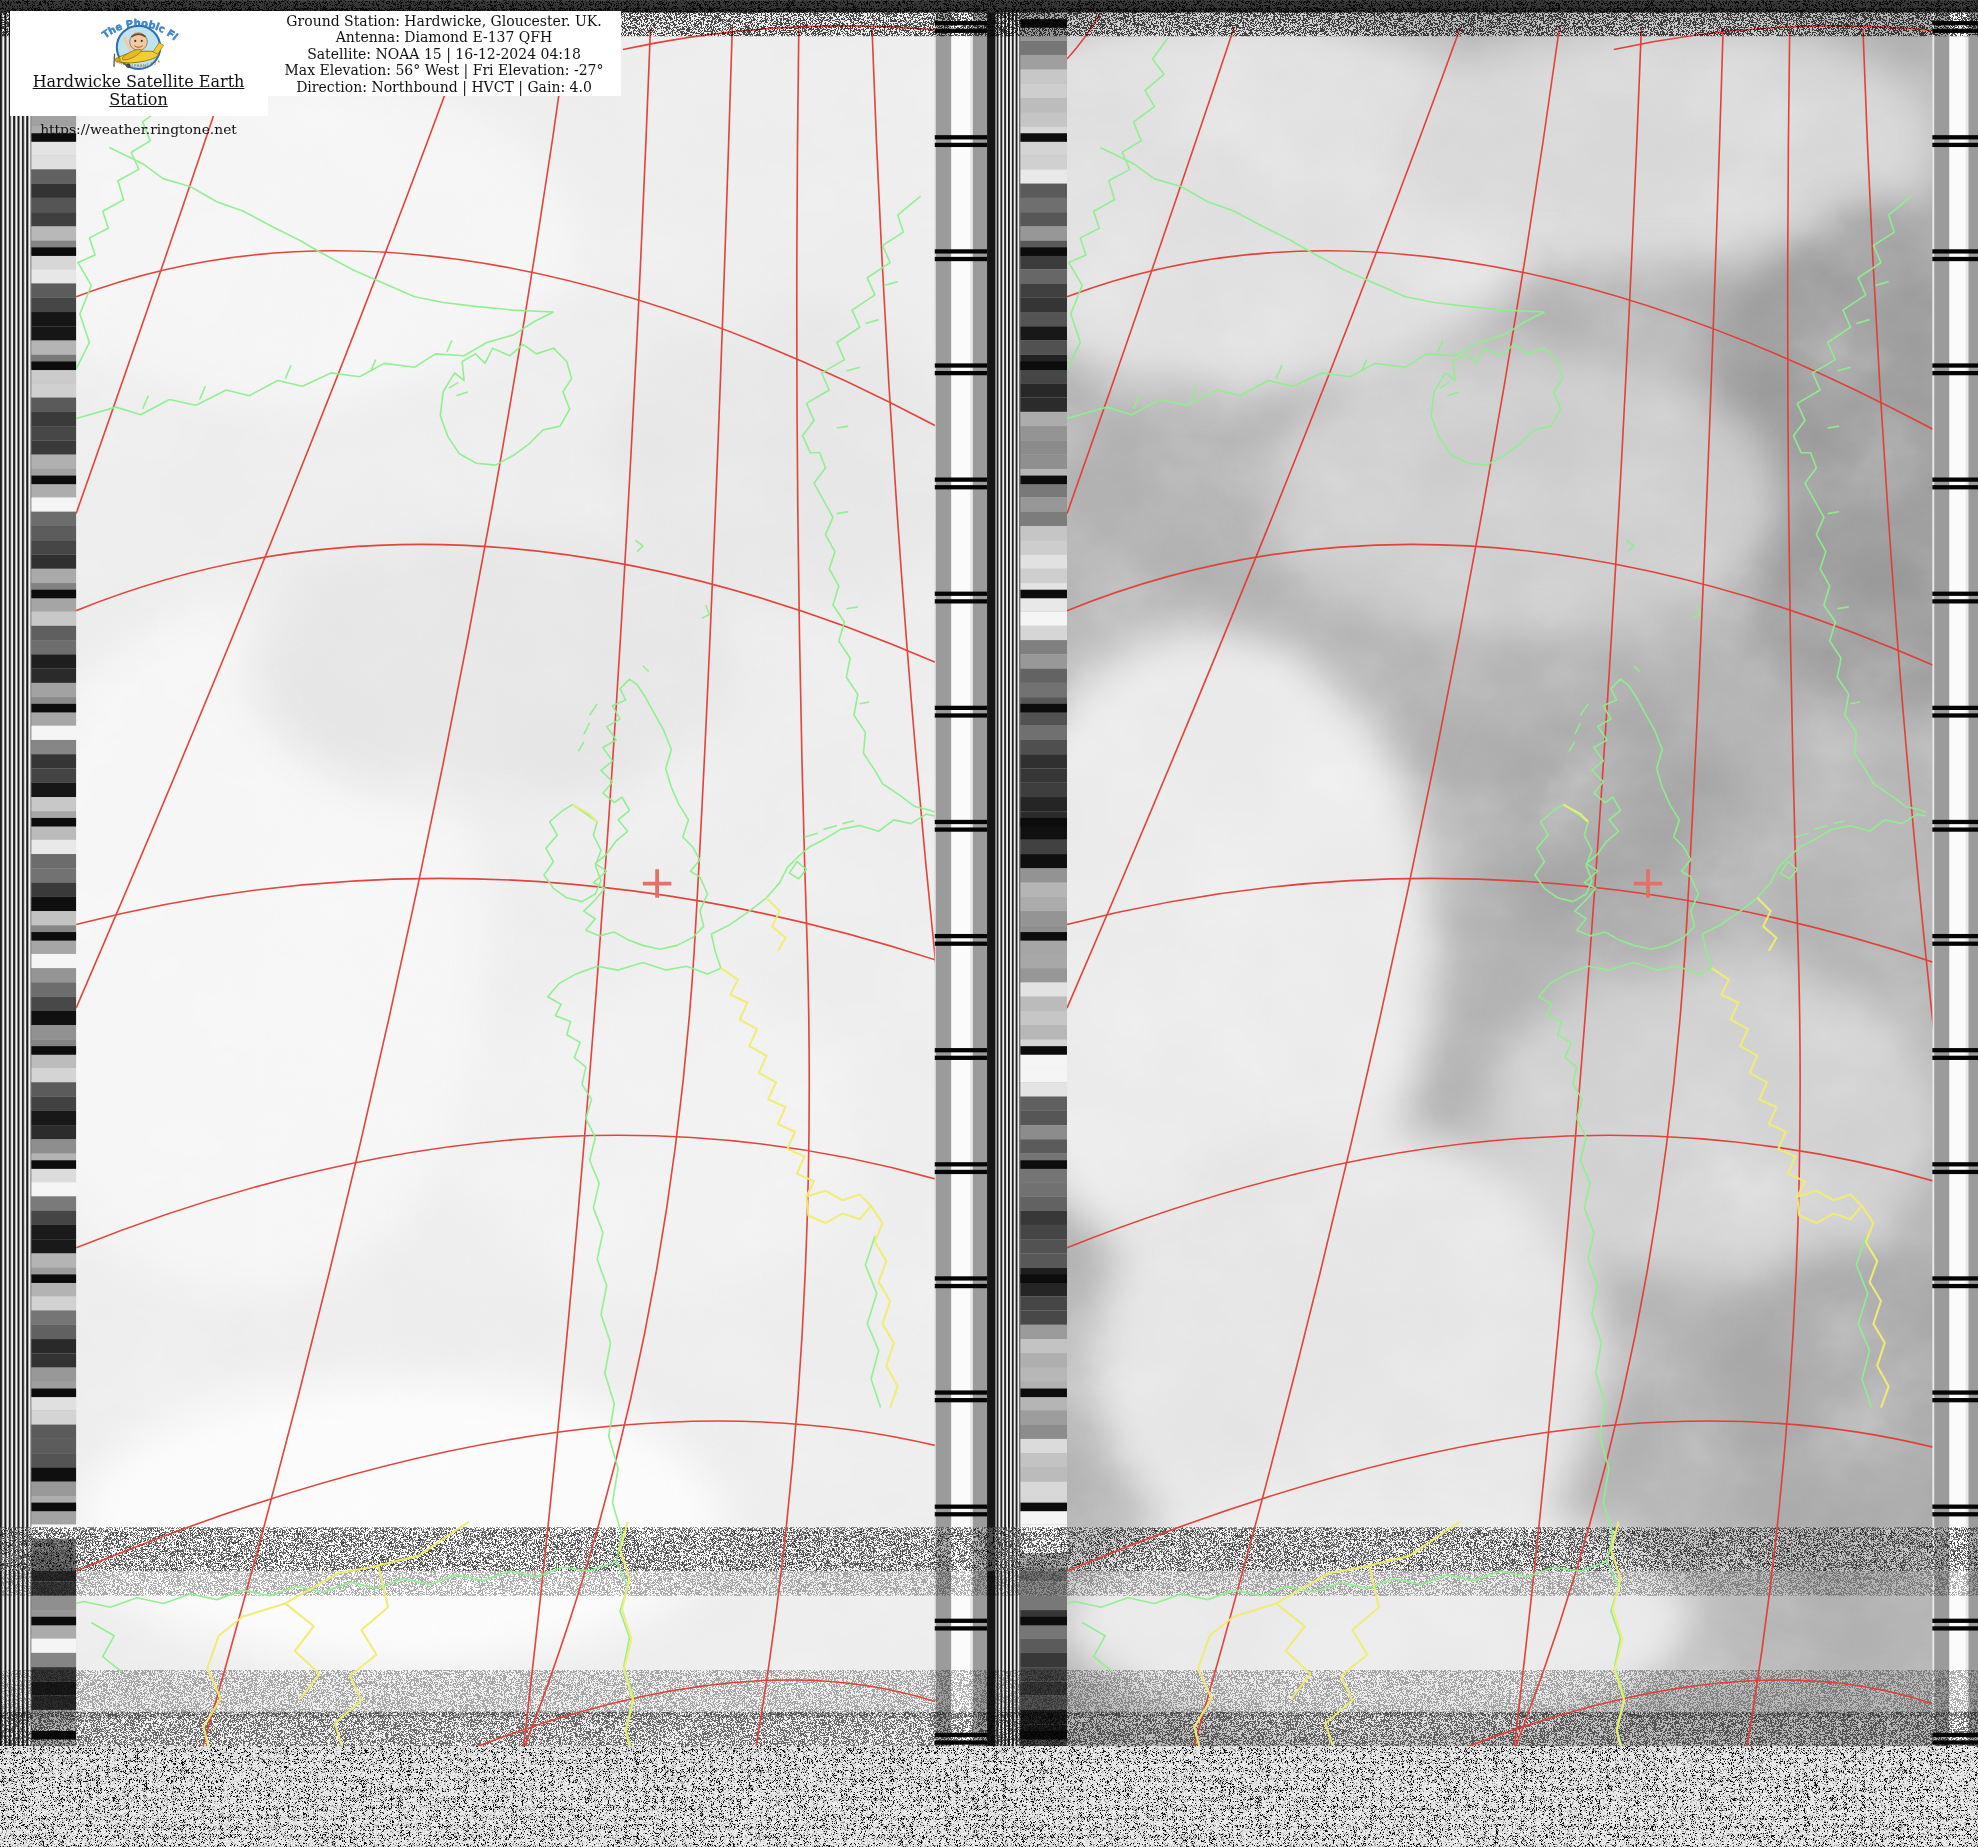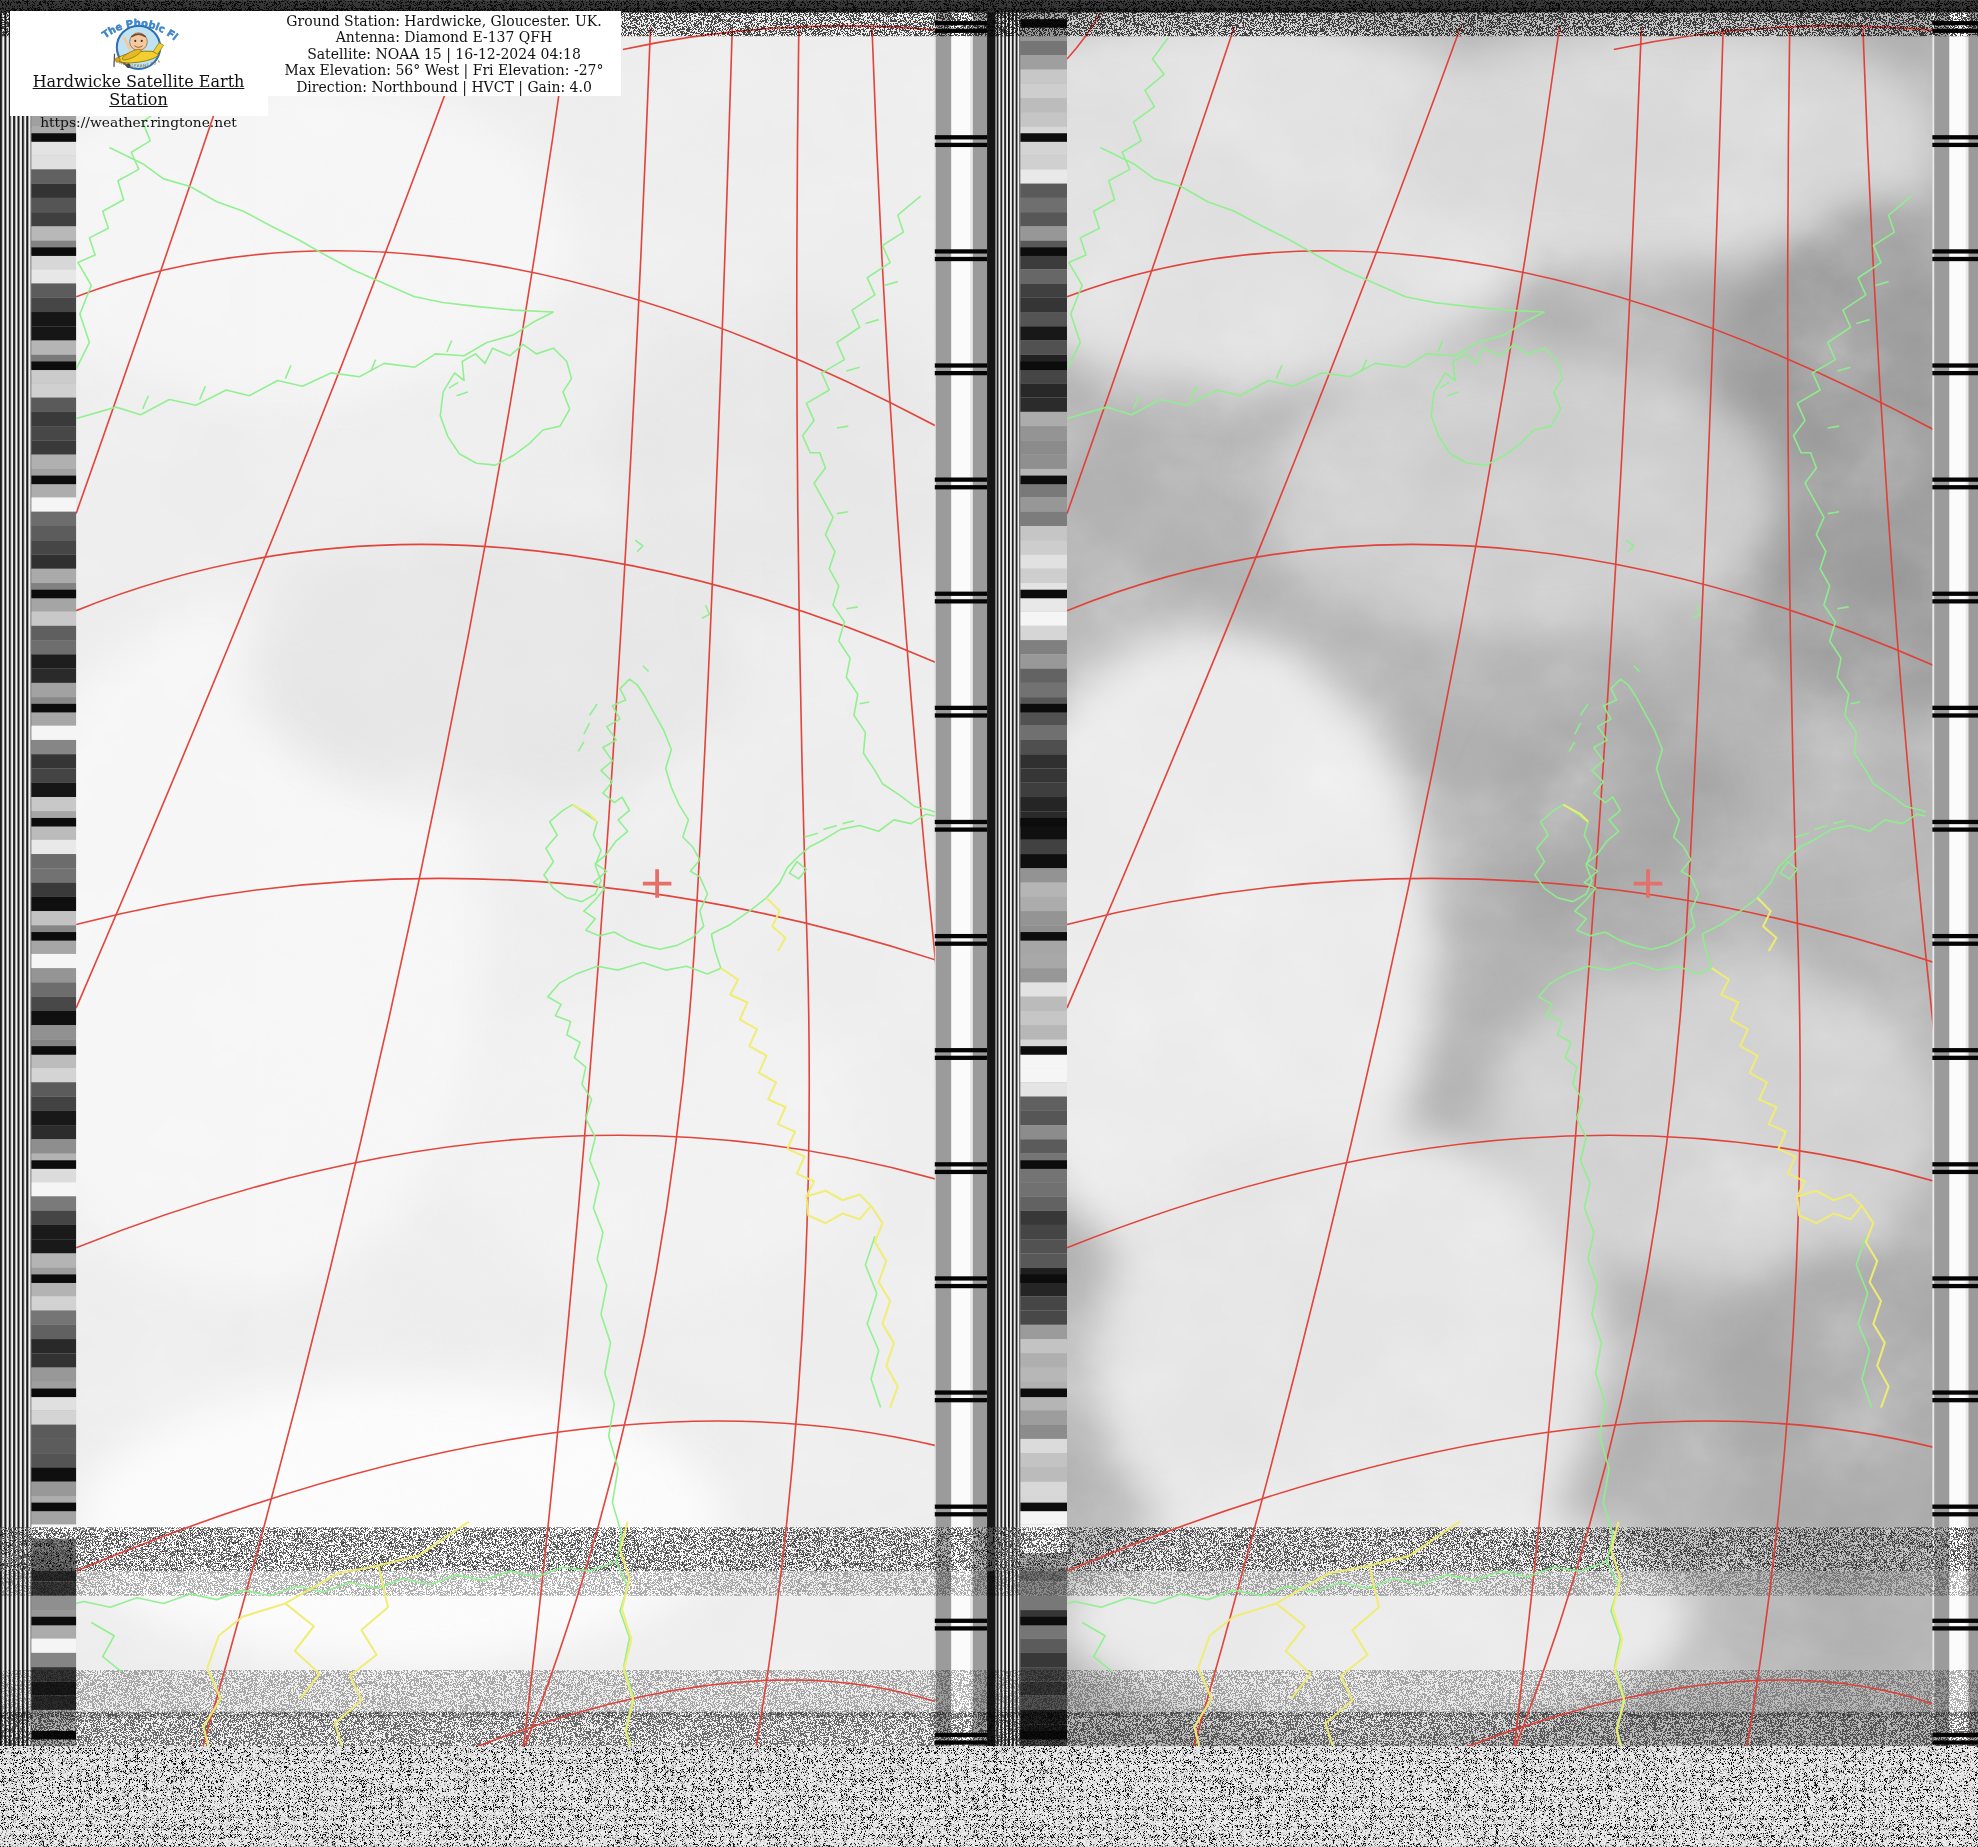--- a/index.html
+++ b/index.html
@@ -6,21 +6,21 @@
   #stage{position:relative;width:1978px;height:1847px;overflow:hidden;background:#b7b7b7;
          font-family:"DejaVu Serif","Liberation Serif",serif;}
   #baseSvg{position:absolute;left:0;top:0;}
   .hbox{position:absolute;background:#ffffff;color:#111;z-index:10;}
   .hbox.left{left:9.5px;top:11.4px;width:258px;height:105px;text-align:center;}
   .hbox.right{left:267px;top:11.4px;width:354px;height:85px;display:flex;flex-direction:column;
               justify-content:center;align-items:center;}
   .hbox.right div{font-size:14px;line-height:16.5px;white-space:nowrap;}
   .logo-wrap{width:105px;height:61px;margin:1px auto 0 auto;}
   .station-name{width:238px;margin:0 auto;font-size:16px;line-height:18px;text-decoration:underline;}
-  .station-url{font-size:13.8px;line-height:15px;margin-top:6px;}
+  .station-url{font-size:13.8px;line-height:15px;margin-top:13px;}
 </style>
 </head>
 <body>
 
 <div id="stage">
 
 <svg id="baseSvg" width="1978" height="1847" viewBox="0 0 2080 1942">
   <defs>
     <clipPath id="clipA">
           <rect x="80" y="0" width="903" height="1942"></rect>

